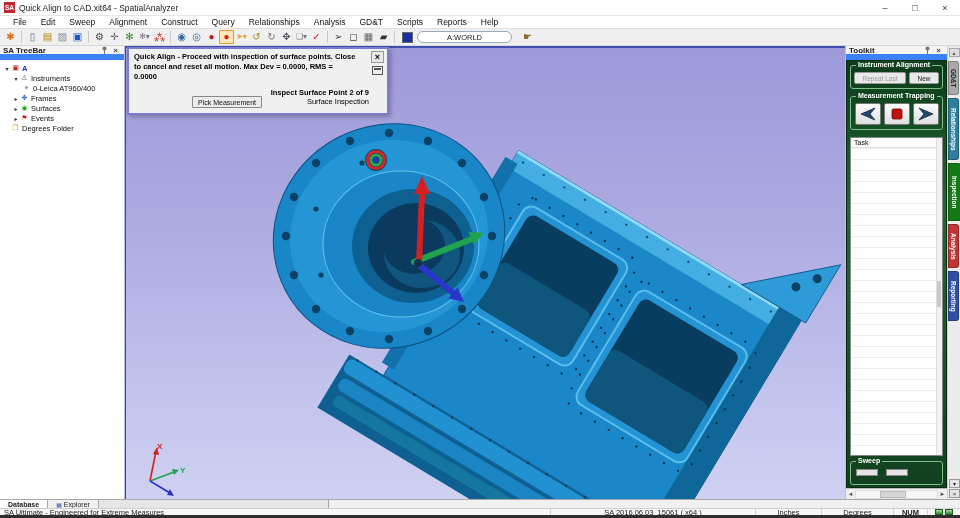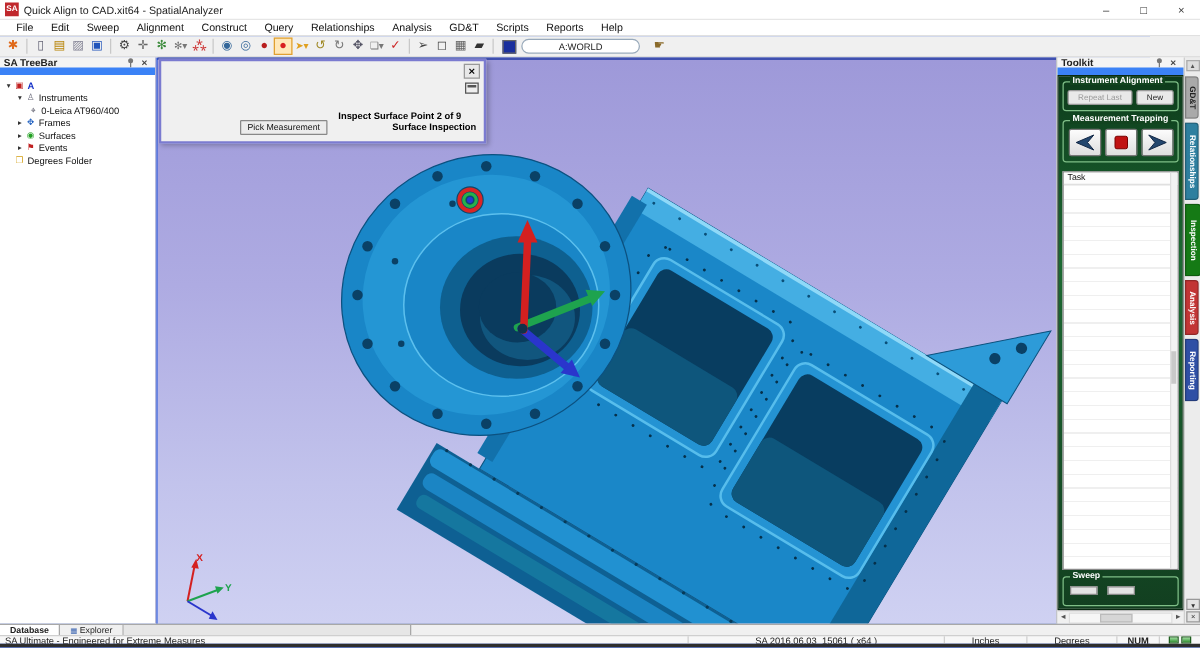--- a/index.html
+++ b/index.html
@@ -43,21 +43,21 @@
   .viewport svg.scene { position:absolute; left:0; top:0; }
 
   
   .dialog { position:absolute; left:127px; top:47px; width:262px; height:68px; background:#f0f0f0; border:2px solid #7b7bd0; box-shadow:2px 2px 4px rgba(0,0,0,.25); }
   .dlg-msg { position:absolute; left:5px; top:3px; width:222px; font-size:7.5px; font-weight:bold; color:#000; line-height:1.3; }
   .dlg-close { position:absolute; right:3px; top:2px; width:13px; height:12px; background:#e8e8e8; border:1px solid #999; display:flex; align-items:center; justify-content:center; font-size:9px; font-weight:bold; color:#000; }
   .dlg-restore { position:absolute; right:4px; top:17px; width:11px; height:9px; border:1px solid #555; background:#eee; }
   .dlg-restore::after { content:""; position:absolute; left:1px; top:1px; right:1px; height:2px; background:#555; }
   .dlg-step { position:absolute; right:18px; top:39px; font-size:7.5px; font-weight:bold; color:#000; }
   .dlg-btn { position:absolute; left:63px; bottom:5px; height:12px; padding:0 5px; font-size:7px; background:#ececec; border:1px solid #888; border-radius:1px; color:#111; font-family:"Liberation Sans", sans-serif; }
-  .dlg-mode { position:absolute; right:6px; bottom:7px; font-size:7.5px; font-weight:bold; color:#000; }
+  .dlg-mode { position:absolute; right:18px; bottom:7px; font-size:7.5px; font-weight:normal; color:#000; }
 
   
   .toolkit { position:absolute; left:845px; top:46px; width:102px; height:453px; background:#f0f0f0; border-left:1px solid #c0c0c0; display:flex; flex-direction:column; }
   .tk-body { flex:1; background:linear-gradient(180deg,#0d3a1b 0%, #1d6a33 35%, #123f20 100%); border:1px solid #0a2a12; padding:4px 3px 0 3px; display:flex; flex-direction:column; }
   .gbox { border:1px solid #7fbf87; border-radius:3px; position:relative; margin-bottom:7px; padding:6px 3px 4px 3px; }
   .gbox .gtitle { position:absolute; top:-5px; left:5px; font-size:7px; font-weight:bold; color:#fff; background:#12431f; padding:0 2px; white-space:nowrap; }
   .ia-btns { display:flex; gap:3px; }
   .tk-btn { flex:1; height:12px; font-size:6.5px; background:#e9e9e9; border:1px solid #999; border-radius:2px; color:#222; font-family:"Liberation Sans", sans-serif; }
   .tk-btn.disabled { color:#9a9a9a; }
   .trap-row { display:flex; gap:3px; justify-content:center; }
@@ -315,20 +315,21 @@
         <line x1="14" y1="38" x2="34" y2="50" stroke="#2a35cc" stroke-width="1.6"></line>
         <polygon points="38,53 31,52 34,46" fill="#2a35cc"></polygon>
         <text x="21" y="6" font-size="8" fill="#d42020" font-weight="bold">X</text>
         <text x="44" y="30" font-size="8" fill="#1ea34e" font-weight="bold">Y</text>
         <text x="38" y="62" font-size="8" fill="#2a35cc" font-weight="bold">Z</text>
       </g>
     </svg>
   </div>
 
   <div class="dialog">
+    <div class="dlg-msg">Quick Align - Proceed with inspection of surface points.  Close to cancel and reset all motion. Max Dev = 0.0000, RMS = 0.0000</div>
     <div class="dlg-close">×</div>
     <div class="dlg-restore"></div>
     <div class="dlg-step">Inspect Surface Point 2 of 9</div>
     <button class="dlg-btn">Pick Measurement</button>
     <div class="dlg-mode">Surface Inspection</div>
   </div>
 
   <div class="toolkit">
     <div class="panel-head">
       <span>Toolkit</span>

